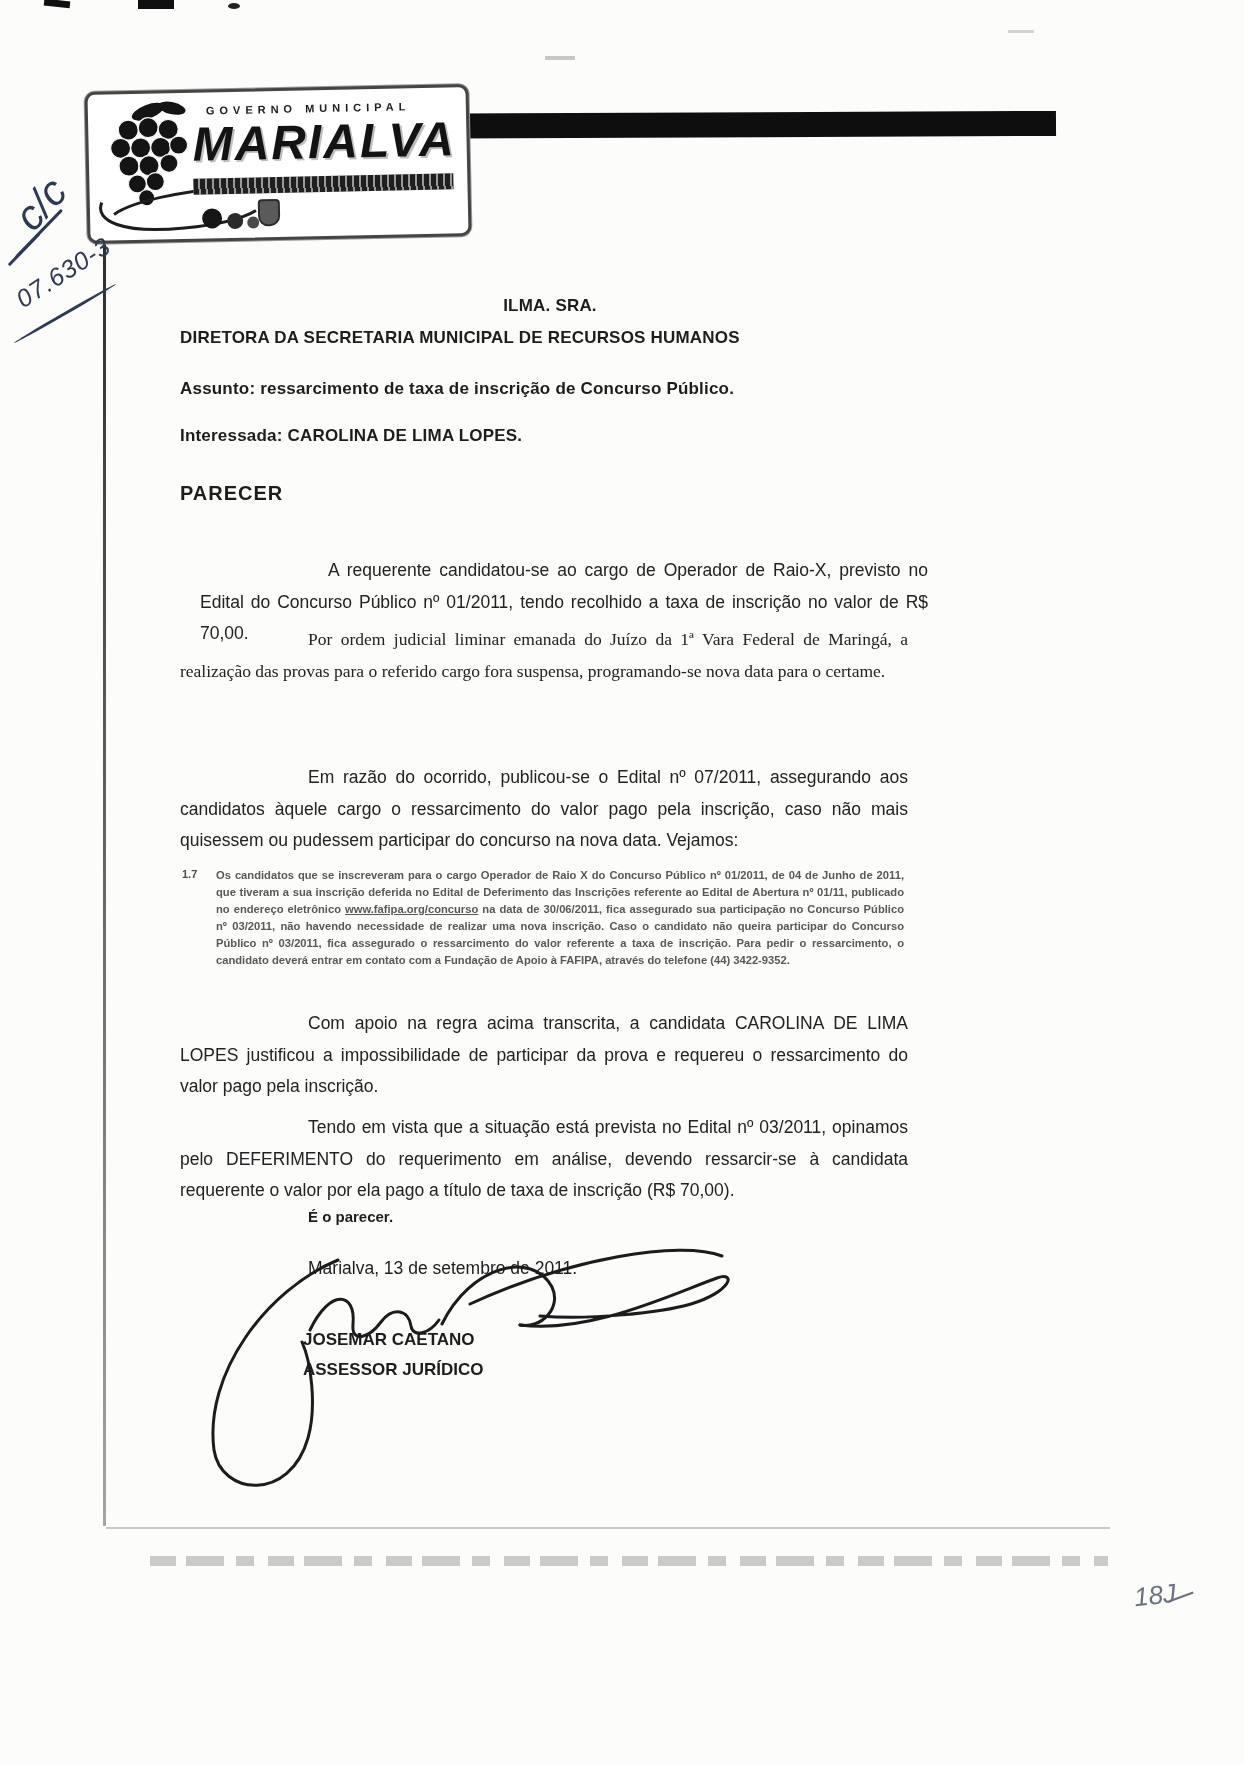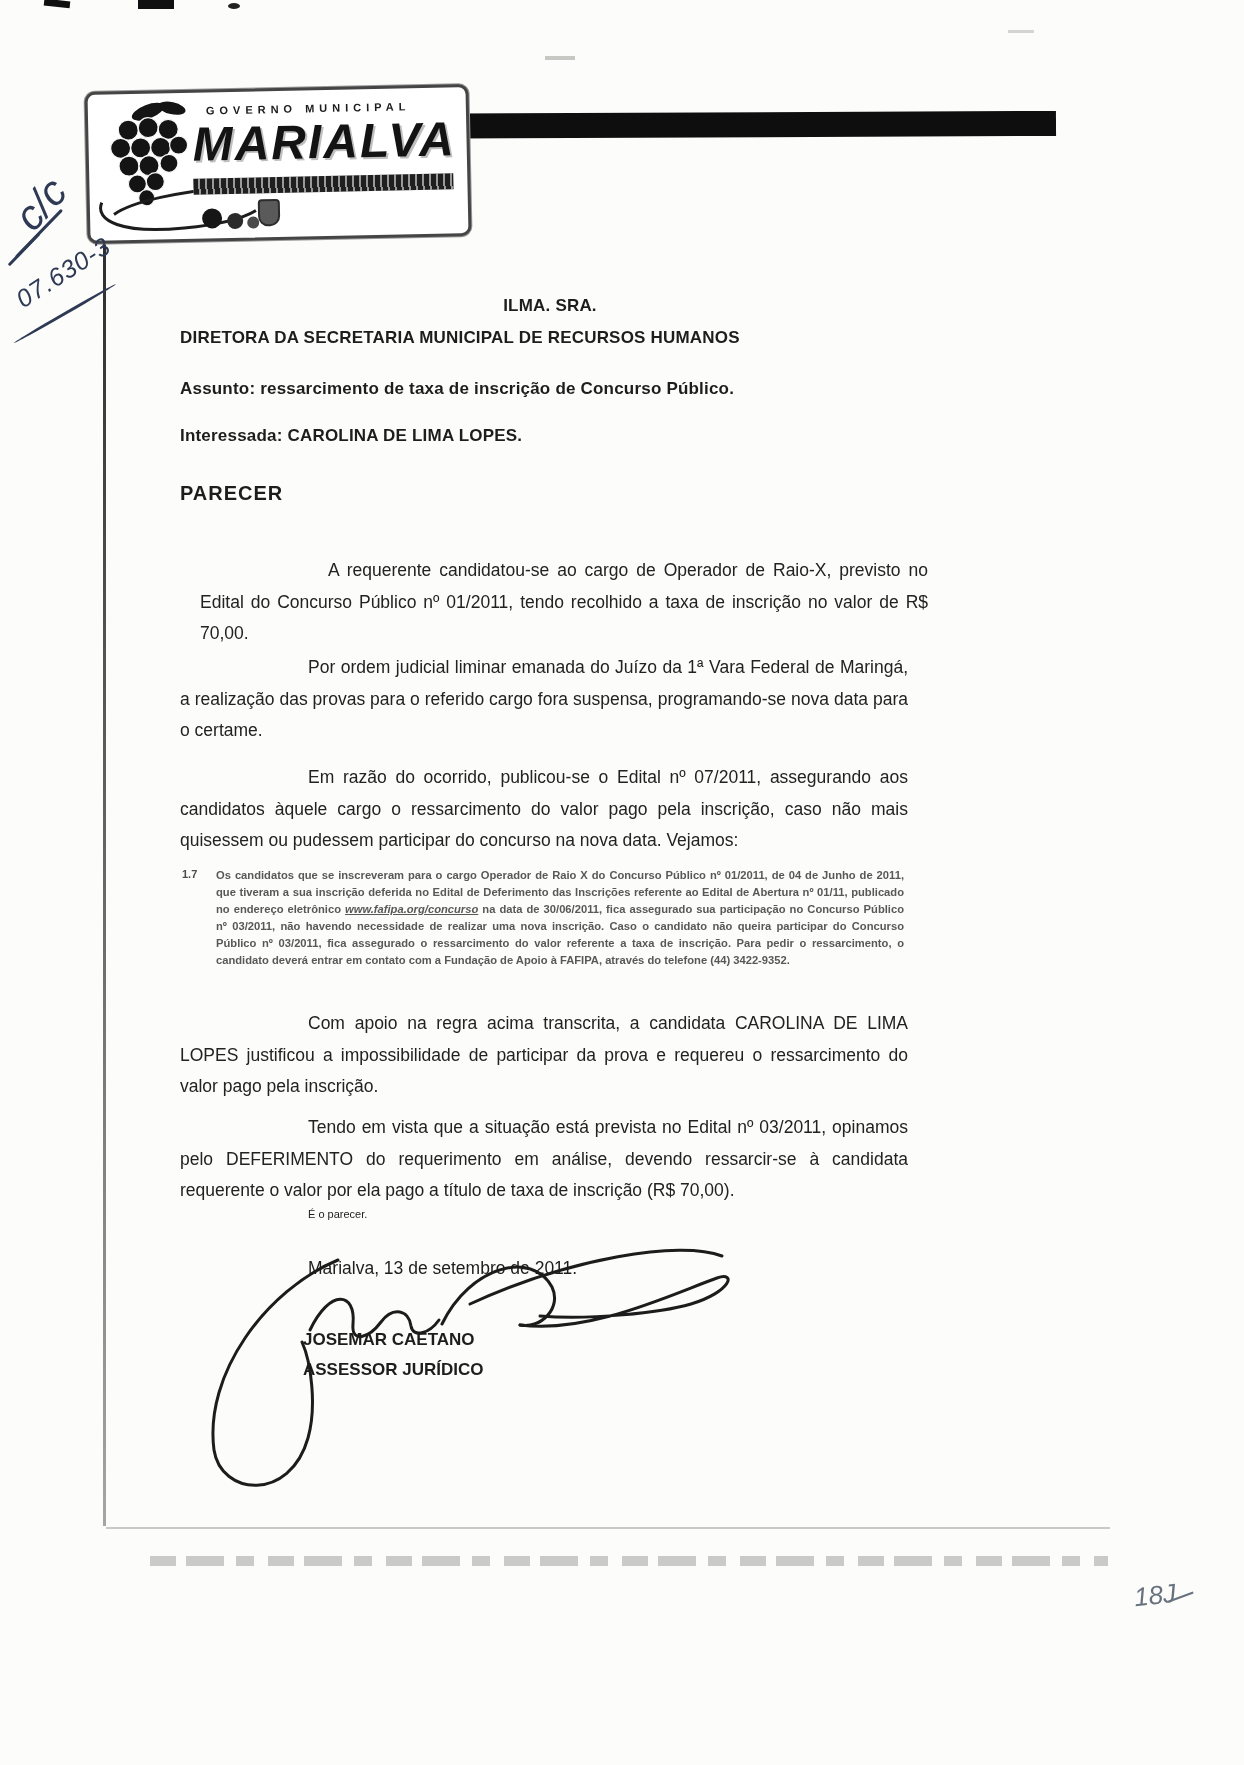--- a/index.html
+++ b/index.html
@@ -82,34 +82,34 @@
   .subject    { top:379px; }
   .interested { top:426px; }
   .title {
     left:180px; top:482px; width:728px; 
     font-size:20px; font-weight:bold; letter-spacing:1px;
   }
   .para {
     left:180px; width:728px; font-size:17.5px; line-height:1.8;
     text-align:justify; text-indent:128px; color:#222;
   }
-  .p1 { top:555px;margin-left:20px; } .p2 { top:652px; } .p3 { top:762px; }
+  .p1 { top:555px;margin-left:20px; } .p2 { top:624px;font-family:Liberation Serif, serif; } .p3 { top:762px; }
   .p4 { top:1008px; } .p5 { top:1112px; }
 
   .quote-num {
     left:182px; top:868px; font-size:11px; font-weight:bold; color:#4c4c4c;
   }
   .quote {
     position:absolute; left:216px; top:867px; width:688px;
     font-size:11.2px; line-height:1.52; font-weight:bold; color:#585858;
     text-align:justify;
   }
-  .qlink { text-decoration:underline;font-style:italic; }
-
-  .closing  { left:308px; top:1208px; font-size:11px; }
+  .qlink { text-decoration:underline; }
+
+  .closing  { left:308px; top:1208px; font-size:15px;font-weight:bold; }
   .dateline { left:308px; top:1258px; font-size:17.5px; }
   .signer-name  { left:303px; top:1330px; font-size:17px; font-weight:bold; }
   .signer-title { left:303px; top:1360px; font-size:17px; font-weight:bold; }
 
   .signature-svg { position:absolute; left:170px; top:1232px; z-index:7; }
 
   
   .footer-fade {
     position:absolute; left:150px; top:1556px; width:958px; height:10px;
     opacity:.5; filter:blur(.6px);

